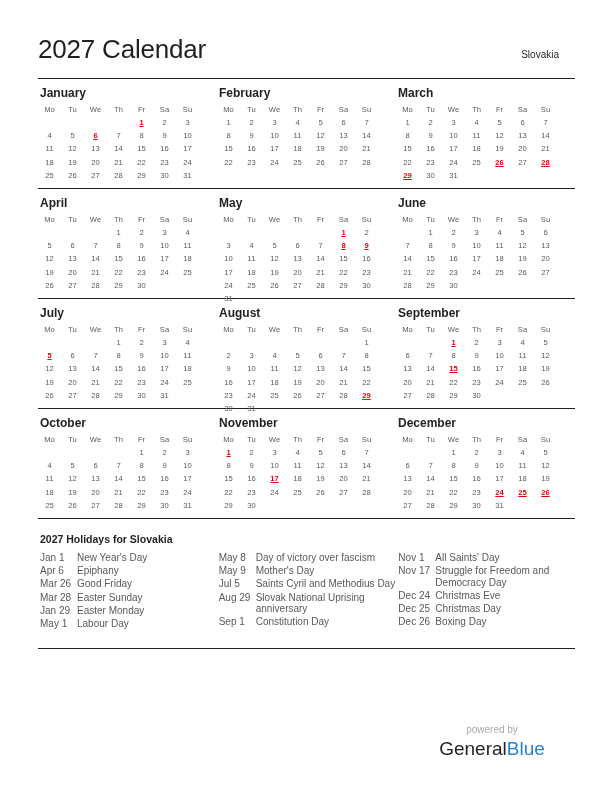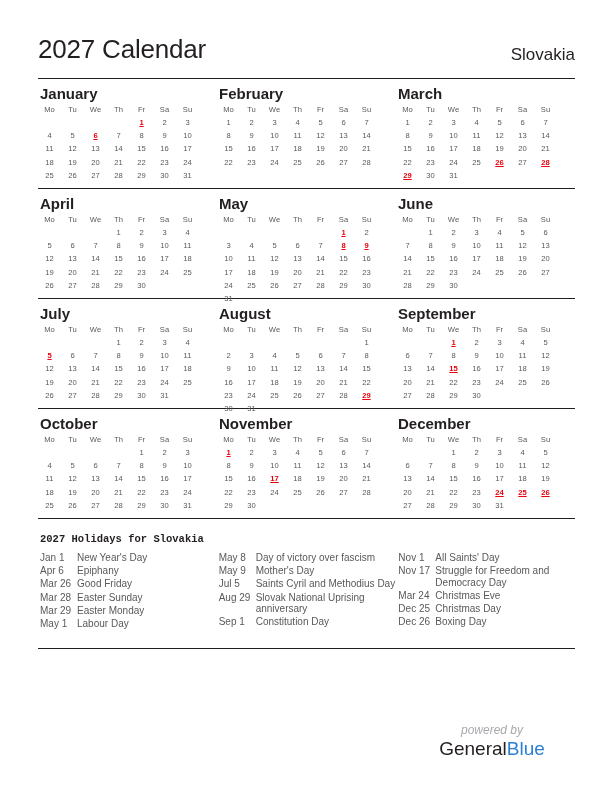--- a/index.html
+++ b/index.html
@@ -36,23 +36,23 @@
     top: 0;
     font-size: 26px;
     font-weight: normal;
     letter-spacing: -0.2px;
     color: #231f20;
     line-height: 34px;
     white-space: nowrap;
   }
   .cal-country {
     position: absolute;
-    right: 0;
+    right: 16px;
     top: 14px;
-    font-size: 17px;
+    font-size: 10px;
     color: #231f20;
     line-height: 17px;
     white-space: nowrap;
   }
 
   
   .rule {
     position: absolute;
     left: 38px;
     width: 537px;
@@ -71,21 +71,21 @@
     position: relative;
     display: flex;
     height: 110px;
   }
   .month-row.r1 { height: 110px; }
   .month {
     width: 179px;
     position: relative;
   }
   .month-name {
-    font-size: 15px;
+    font-size: 12px;
     font-weight: bold;
     color: #231f20;
     padding-left: 2px;
     height: 15px;
     line-height: 15px;
     white-space: nowrap;
   }
   table.mtable {
     border-collapse: collapse;
     margin-top: 2px;
@@ -124,21 +124,20 @@
     left: 38px;
     top: 533px;
     width: 537px;
   }
   .holidays-title {
     font-size: 10.5px;
     font-weight: bold;
     color: #231f20;
     margin-left: 2px;
     margin-bottom: 7px;
-    font-family: Liberation Mono, monospace;
   }
   .hol-cols {
     display: flex;
   }
   .hol-col {
     width: 179px;
     padding-left: 2px;
     box-sizing: border-box;
   }
   .hol-col.c2 { width: 180px; }
@@ -160,26 +159,25 @@
 
   
   .footer {
     position: absolute;
     right: 40px;
     bottom: 32px;
     text-align: center;
     width: 160px;
   }
   .powered {
-    font-size: 12px;
+    font-size: 10px;
     color: #a7a9ac;
     line-height: 12px;
     margin-bottom: 1px;
     text-align: center;
-    font-style: italic;
   }
   .brand {
     font-size: 19px;
     line-height: 23px;
     text-align: center;
     white-space: nowrap;
   }
   .brand .g1 { color: #231f20; margin-top: 38px; }
   .brand .g2 { color: #2b7fd4; }
 </style>
@@ -990,21 +988,21 @@
           </div>
           <div class="hol-item">
             <div class="hol-date">Mar 26</div>
             <div class="hol-name">Good Friday</div>
           </div>
           <div class="hol-item">
             <div class="hol-date">Mar 28</div>
             <div class="hol-name">Easter Sunday</div>
           </div>
           <div class="hol-item">
-            <div class="hol-date">Mar 29</div>
+            <div class="hol-date">Jan 29</div>
             <div class="hol-name">Easter Monday</div>
           </div>
           <div class="hol-item">
             <div class="hol-date">May 1</div>
             <div class="hol-name">Labour Day</div>
           </div>
         </div>
         <div class="hol-col c2">
           <div class="hol-item">
             <div class="hol-date">May 8</div>
@@ -1030,21 +1028,21 @@
         <div class="hol-col">
           <div class="hol-item">
             <div class="hol-date">Nov 1</div>
             <div class="hol-name">All Saints' Day</div>
           </div>
           <div class="hol-item">
             <div class="hol-date">Nov 17</div>
             <div class="hol-name">Struggle for Freedom and Democracy Day</div>
           </div>
           <div class="hol-item">
-            <div class="hol-date">Mar 24</div>
+            <div class="hol-date">Dec 24</div>
             <div class="hol-name">Christmas Eve</div>
           </div>
           <div class="hol-item">
             <div class="hol-date">Dec 25</div>
             <div class="hol-name">Christmas Day</div>
           </div>
           <div class="hol-item">
             <div class="hol-date">Dec 26</div>
             <div class="hol-name">Boxing Day</div>
           </div>

